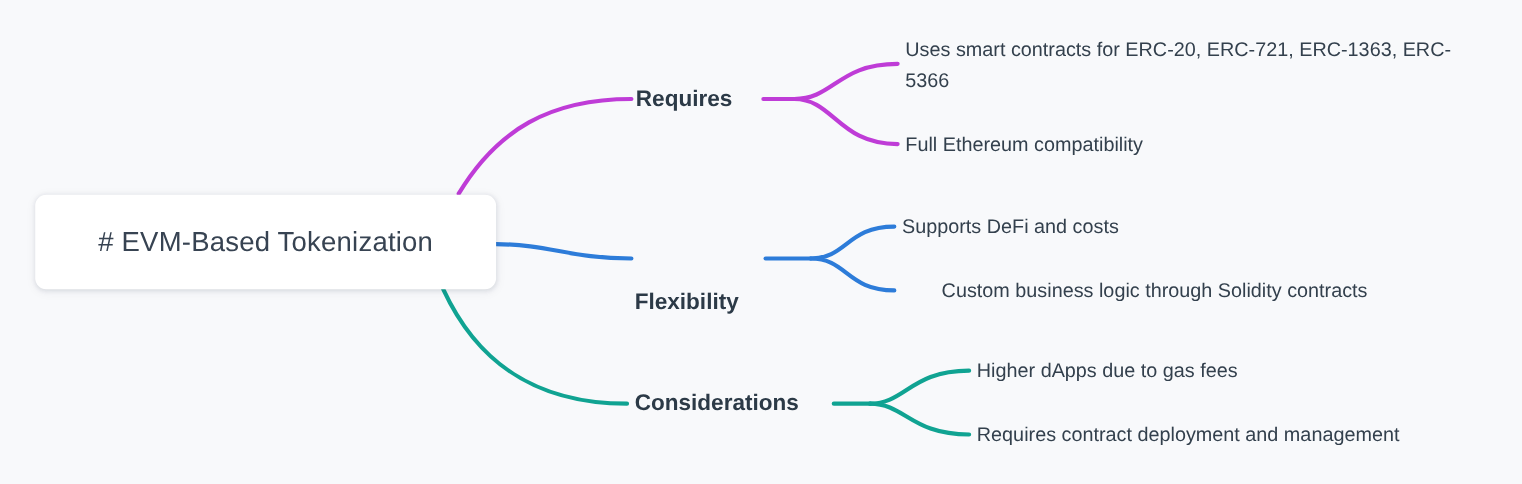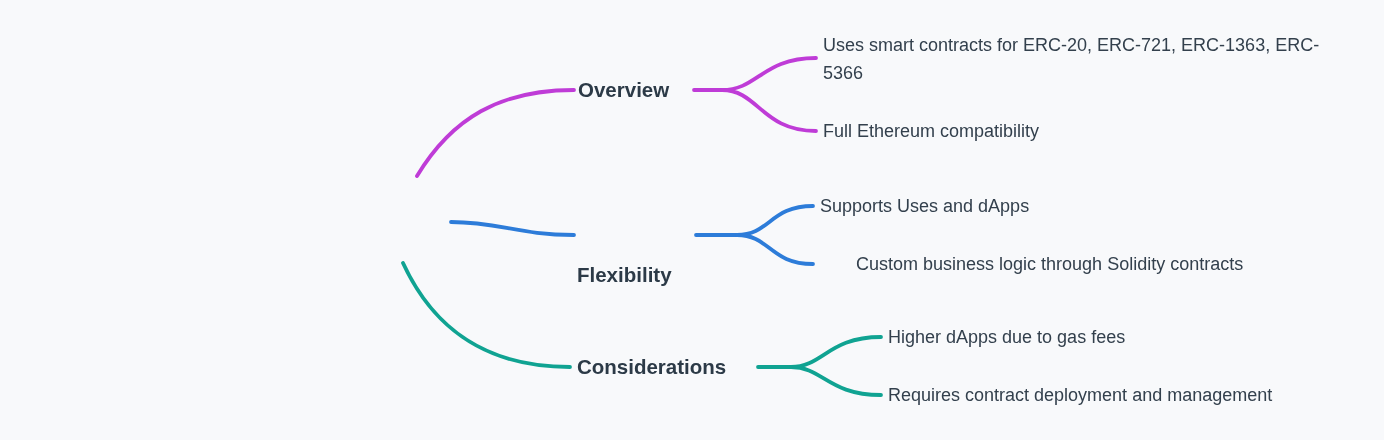--- a/index.html
+++ b/index.html
@@ -92,27 +92,30 @@
     <path d="M 696 235 L 737 235" stroke="#2d7cd9"></path>
     <path d="M 737 235 C 770 235, 770 206, 813 206" stroke="#2d7cd9"></path>
     <path d="M 737 235 C 770 235, 770 264, 813 264" stroke="#2d7cd9"></path>
 
     <path d="M 403 263 C 434 330, 487 367, 570 367" stroke="#10a392"></path>
     <path d="M 758 367 L 791 367" stroke="#10a392"></path>
     <path d="M 791 367 C 823 367, 828 337, 881 337" stroke="#10a392"></path>
     <path d="M 791 367 C 823 367, 828 395, 881 395" stroke="#10a392"></path>
   </svg>
 
+  <div class="root-node">
+    <span># EVM-Based Tokenization</span>
+  </div>
 
-  <div class="branch-label pos-overview">Overview</div>
+  <div class="branch-label pos-overview">Requires</div>
   <div class="branch-label pos-flexibility">Flexibility</div>
   <div class="branch-label pos-considerations">Considerations</div>
 
   <div class="child-label wrap pos-c1a">Uses smart contracts for ERC-20, ERC-721, ERC-1363, ERC-5366</div>
   <div class="child-label pos-c1b">Full Ethereum compatibility</div>
 
-  <div class="child-label pos-c2a">Supports Uses and dApps</div>
+  <div class="child-label pos-c2a">Supports DeFi and costs</div>
   <div class="child-label pos-c2b">Custom business logic through Solidity contracts</div>
 
   <div class="child-label pos-c3a">Higher dApps due to gas fees</div>
   <div class="child-label pos-c3b">Requires contract deployment and management</div>
 
 </div>
 
 </body></html>

